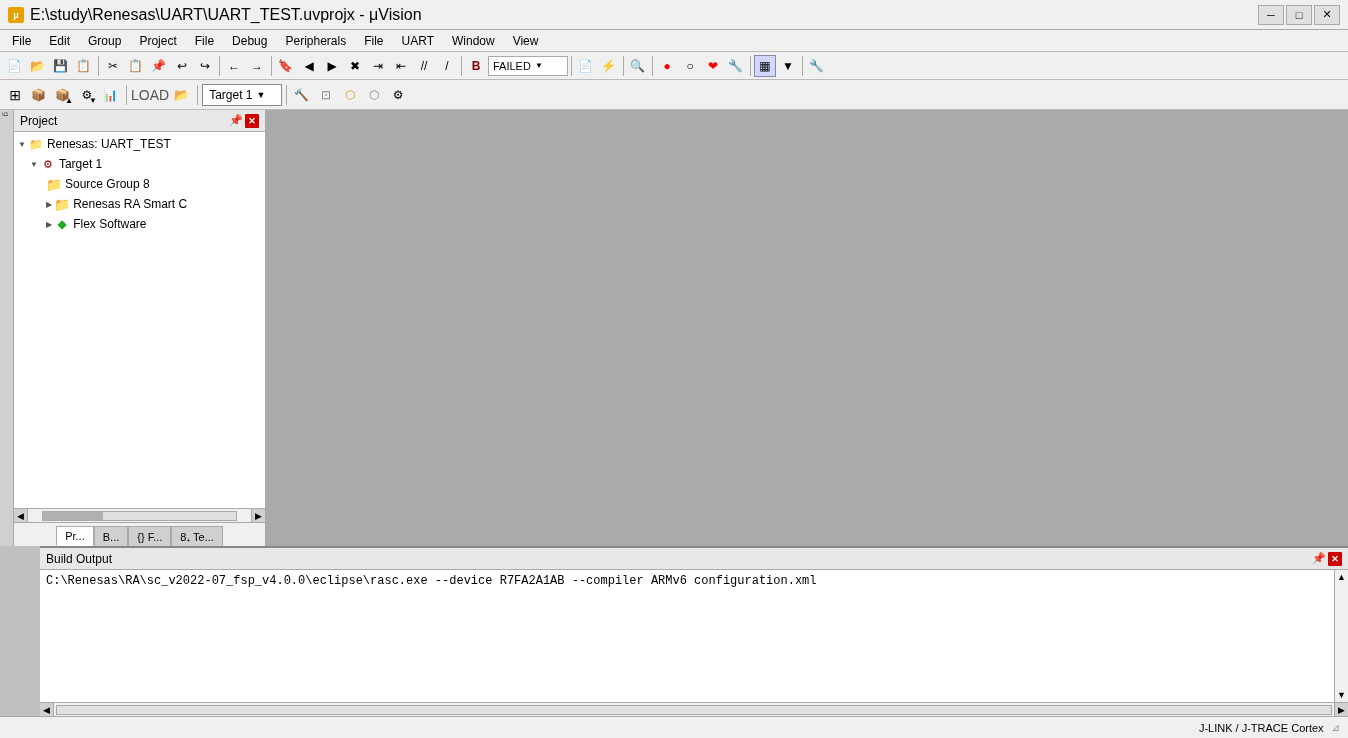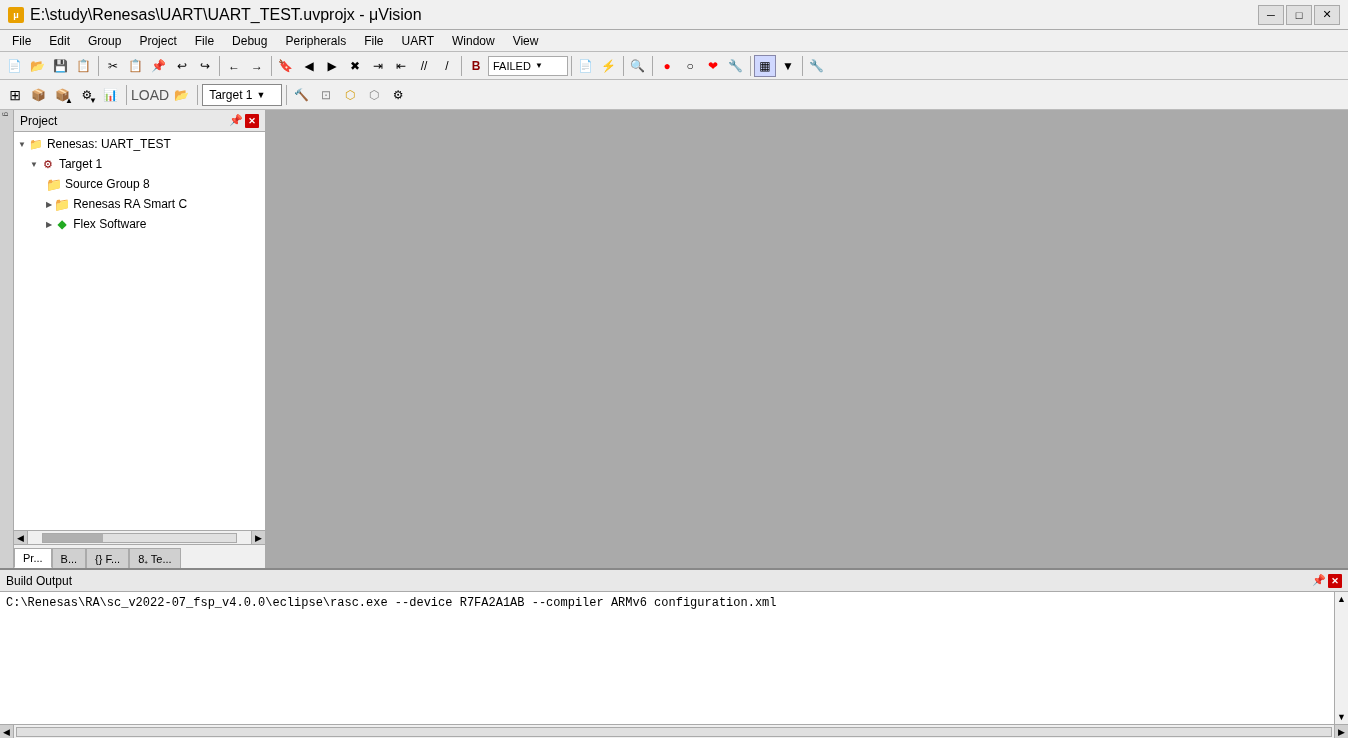--- a/index.html
+++ b/index.html
@@ -238,20 +238,21 @@
       background: #b0b0b0;
     }
 
     
     #project-tabs {
       height: 24px;
       background: #f0f0f0;
       border-top: 1px solid #aaa;
       display: flex;
       align-items: flex-end;
+      justify-content: center;
     }
     .proj-tab {
       padding: 2px 8px;
       background: #d0d0d0;
       border: 1px solid #aaa;
       border-bottom: none;
       cursor: pointer;
       font-size: 11px;
       height: 20px;
       display: flex;
@@ -272,20 +273,21 @@
       background: #aaaaaa;
     }
 
     
     #bottom-area {
       height: 170px;
       background: white;
       border-top: 2px solid #888;
       display: flex;
       flex-direction: column;
+      margin-left: 40px;
     }
     #build-header {
       background: #e8e8e8;
       height: 22px;
       display: flex;
       align-items: center;
       justify-content: space-between;
       padding: 0 6px;
       border-bottom: 1px solid #aaa;
     }
@@ -568,13 +570,17 @@
       </div>
     </div>
 
     <div id="build-hscroll" style="height:14px; background:#f0f0f0; border-top:1px solid #aaa; display:flex; align-items:center;">
       <div style="width:14px; height:14px; background:#d0d0d0; border-right:1px solid #aaa; cursor:pointer; display:flex;align-items:center;justify-content:center; font-size:9px;">◀</div>
       <div style="flex:1; height:10px; background:#e0e0e0; margin:0 2px; border:1px solid #aaa;"></div>
       <div style="width:14px; height:14px; background:#d0d0d0; border-left:1px solid #aaa; cursor:pointer; display:flex;align-items:center;justify-content:center; font-size:9px;">▶</div>
     </div>
   </div>
 
+  <div id="status-bar">
+    <span>J-LINK / J-TRACE Cortex</span>
+    <span style="margin-left:8px; font-size:10px; color:#888;">⊿</span>
+  </div>
 </div>
 
 </body></html>

